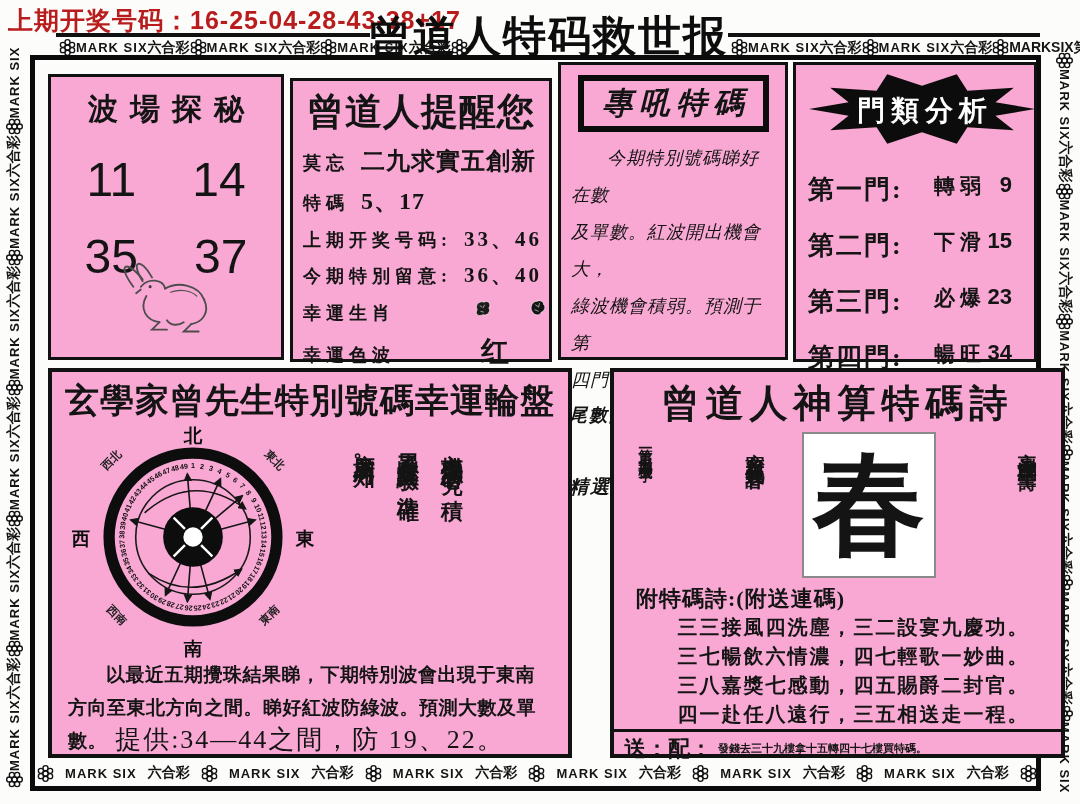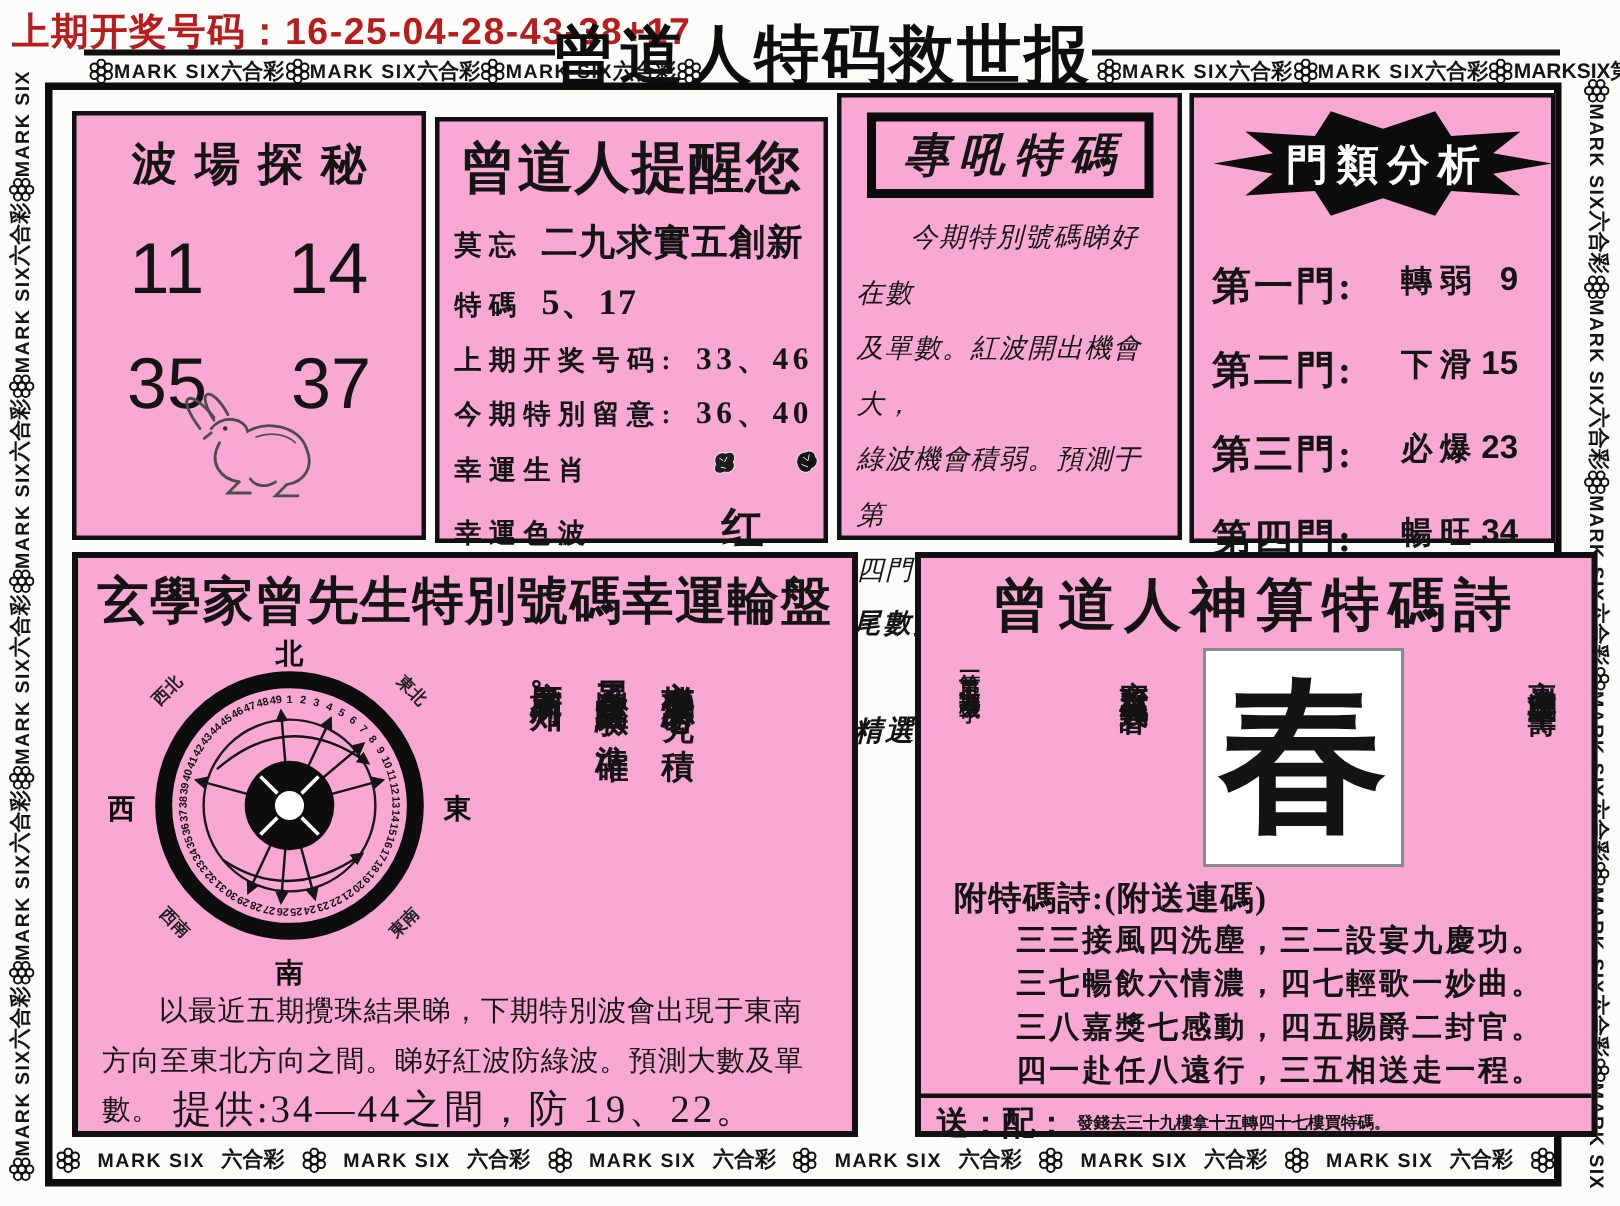--- a/index.html
+++ b/index.html
@@ -76,21 +76,21 @@
   .g-num{font-size:22px;font-weight:600;margin-left:auto;padding-right:10px;font-family:"Liberation Sans",sans-serif;}
   
   #box-wheel{left:48px;top:368px;width:524px;height:390px;border-width:4px;}
   .wheel-title{text-align:center;margin-top:6px;font-size:34px;font-weight:800;letter-spacing:1px;font-family:Liberation Sans, sans-serif;white-space:nowrap;}
   #wheel-svg{position:absolute;left:20px;top:44px;width:242px;height:242px;}
   .wheel-vcols{
     position:absolute;left:284px;top:64px;height:228px;width:138px;
     writing-mode:vertical-rl;white-space:pre-line;
     font-size:22px;font-weight:600;line-height:44px;letter-spacing:3px;
   }
-  .wheel-para{position:absolute;left:16px;right:14px;top:286px;font-size:19px;line-height:33px;text-indent:2em;letter-spacing:0.5px;}
+  .wheel-para{position:absolute;left:16px;right:14px;top:286px;font-size:19px;line-height:33px;text-indent:2em;letter-spacing:0.5px;font-weight:bold;}
   .wheel-offer{position:absolute;left:0;right:0;top:350px;text-align:center;font-size:26px;font-weight:400;letter-spacing:2px;}
   
   #box-poem{left:582px;top:368px;width:455px;height:390px;border-width:4px;margin-left:28px;}
   .poem-title{text-align:center;margin-top:6px;font-size:38px;font-weight:800;letter-spacing:6px;font-family:"Liberation Sans",sans-serif;white-space:nowrap;}
   .v-issue{position:absolute;left:22px;top:66px;height:150px;writing-mode:vertical-rl;font-size:14px;font-weight:600;letter-spacing:2px;}
   .v-left{position:absolute;left:128px;top:66px;height:160px;writing-mode:vertical-rl;font-size:19px;font-weight:700;letter-spacing:3px;}
   .v-right{position:absolute;left:400px;top:66px;height:160px;writing-mode:vertical-rl;font-size:19px;font-weight:700;letter-spacing:3px;}
   .spring-box{
     position:absolute;left:188px;top:60px;width:130px;height:142px;border:2px solid #8a8a8a;
     display:flex;align-items:center;justify-content:center;background:#fff;

